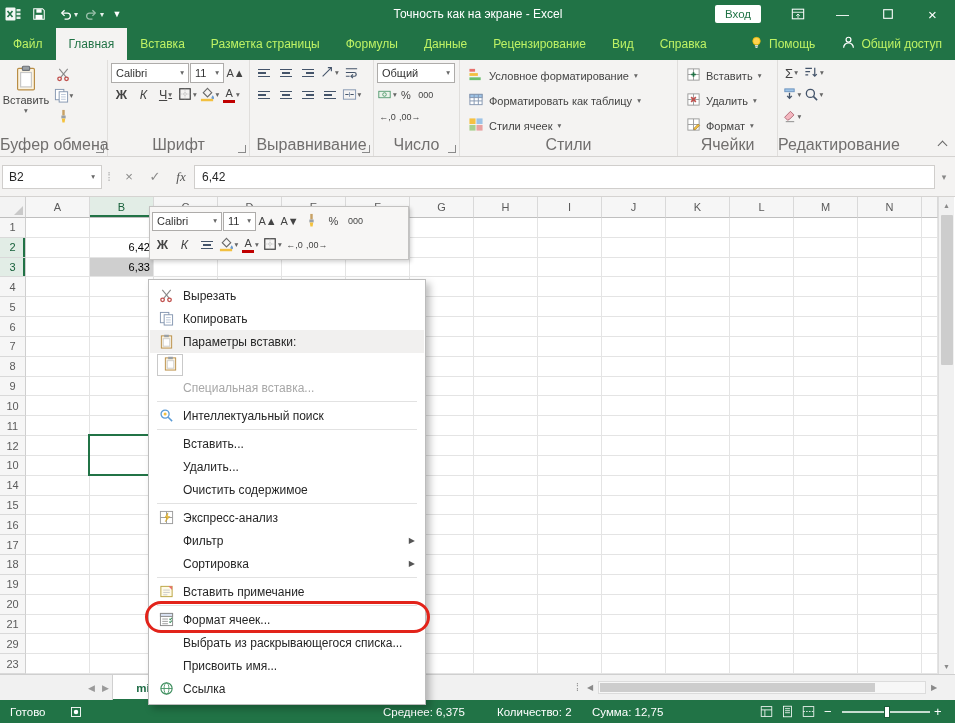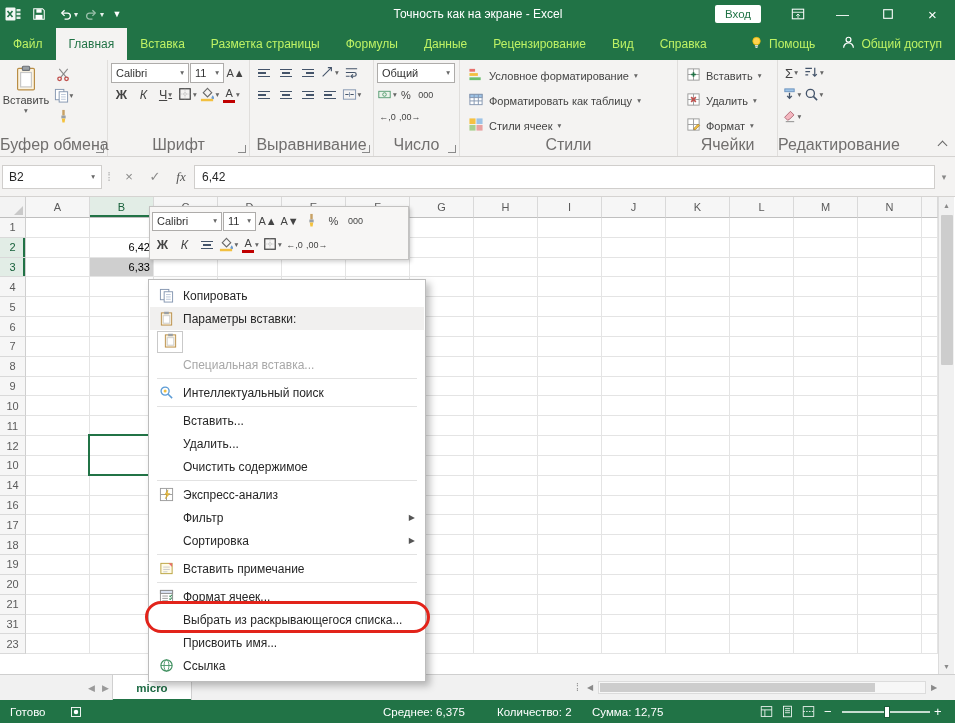--- a/index.html
+++ b/index.html
@@ -803,20 +803,38 @@
           <div class="cell"></div>
           <div class="cell"></div>
           <div class="cell"></div>
           <div class="cell"></div>
           <div class="cell"></div>
           <div class="cell"></div>
           <div class="cell"></div>
           <div class="cell fill"></div>
         </div>
         <div class="xrow">
+          <div class="rh">15</div>
+          <div class="cell"></div>
+          <div class="cell"></div>
+          <div class="cell"></div>
+          <div class="cell"></div>
+          <div class="cell"></div>
+          <div class="cell"></div>
+          <div class="cell"></div>
+          <div class="cell"></div>
+          <div class="cell"></div>
+          <div class="cell"></div>
+          <div class="cell"></div>
+          <div class="cell"></div>
+          <div class="cell"></div>
+          <div class="cell"></div>
+          <div class="cell fill"></div>
+        </div>
+        <div class="xrow">
           <div class="rh">16</div>
           <div class="cell"></div>
           <div class="cell"></div>
           <div class="cell"></div>
           <div class="cell"></div>
           <div class="cell"></div>
           <div class="cell"></div>
           <div class="cell"></div>
           <div class="cell"></div>
           <div class="cell"></div>
@@ -911,21 +929,21 @@
           <div class="cell"></div>
           <div class="cell"></div>
           <div class="cell"></div>
           <div class="cell"></div>
           <div class="cell"></div>
           <div class="cell"></div>
           <div class="cell"></div>
           <div class="cell fill"></div>
         </div>
         <div class="xrow">
-          <div class="rh">31</div>
+          <div class="rh">29</div>
           <div class="cell"></div>
           <div class="cell"></div>
           <div class="cell"></div>
           <div class="cell"></div>
           <div class="cell"></div>
           <div class="cell"></div>
           <div class="cell"></div>
           <div class="cell"></div>
           <div class="cell"></div>
           <div class="cell"></div>
@@ -1075,20 +1093,30 @@
         </span>
       <span class="icbtn" style="font-size:9px">←,0</span>
       <span class="icbtn" style="font-size:9px">,00→</span>
     </div>
   </div>
 
   <div id="cmenu">
       <div class="mi">
         <span class="mic">
           <svg width="15" height="15" viewBox="0 0 16 16">
+            <path d="M12.5 2L5 11M3.5 2L11 11" stroke="#8a8a8a" stroke-width="1.2"></path>
+            <circle cx="3.8" cy="12.6" r="1.9" fill="none" stroke="#c0504d" stroke-width="1.4"></circle>
+            <circle cx="11.2" cy="12.6" r="1.9" fill="none" stroke="#c0504d" stroke-width="1.4"></circle>
+          </svg>
+        </span>
+        <span>Вырезать</span>
+      </div>
+      <div class="mi">
+        <span class="mic">
+          <svg width="15" height="15" viewBox="0 0 16 16">
             <rect x="1.5" y="1.5" width="9" height="11" fill="#fff" stroke="#8496b0"></rect>
             <rect x="5.5" y="4" width="9" height="11" fill="#fff" stroke="#8496b0"></rect>
             <path d="M7.5 7h5M7.5 9.5h5M7.5 12h5" stroke="#b8c4d8"></path>
           </svg>
         </span>
         <span>Копировать</span>
       </div>
       <div class="mi mheader">
         <span class="mic">
           <svg width="15" height="15" viewBox="0 0 16 16">

